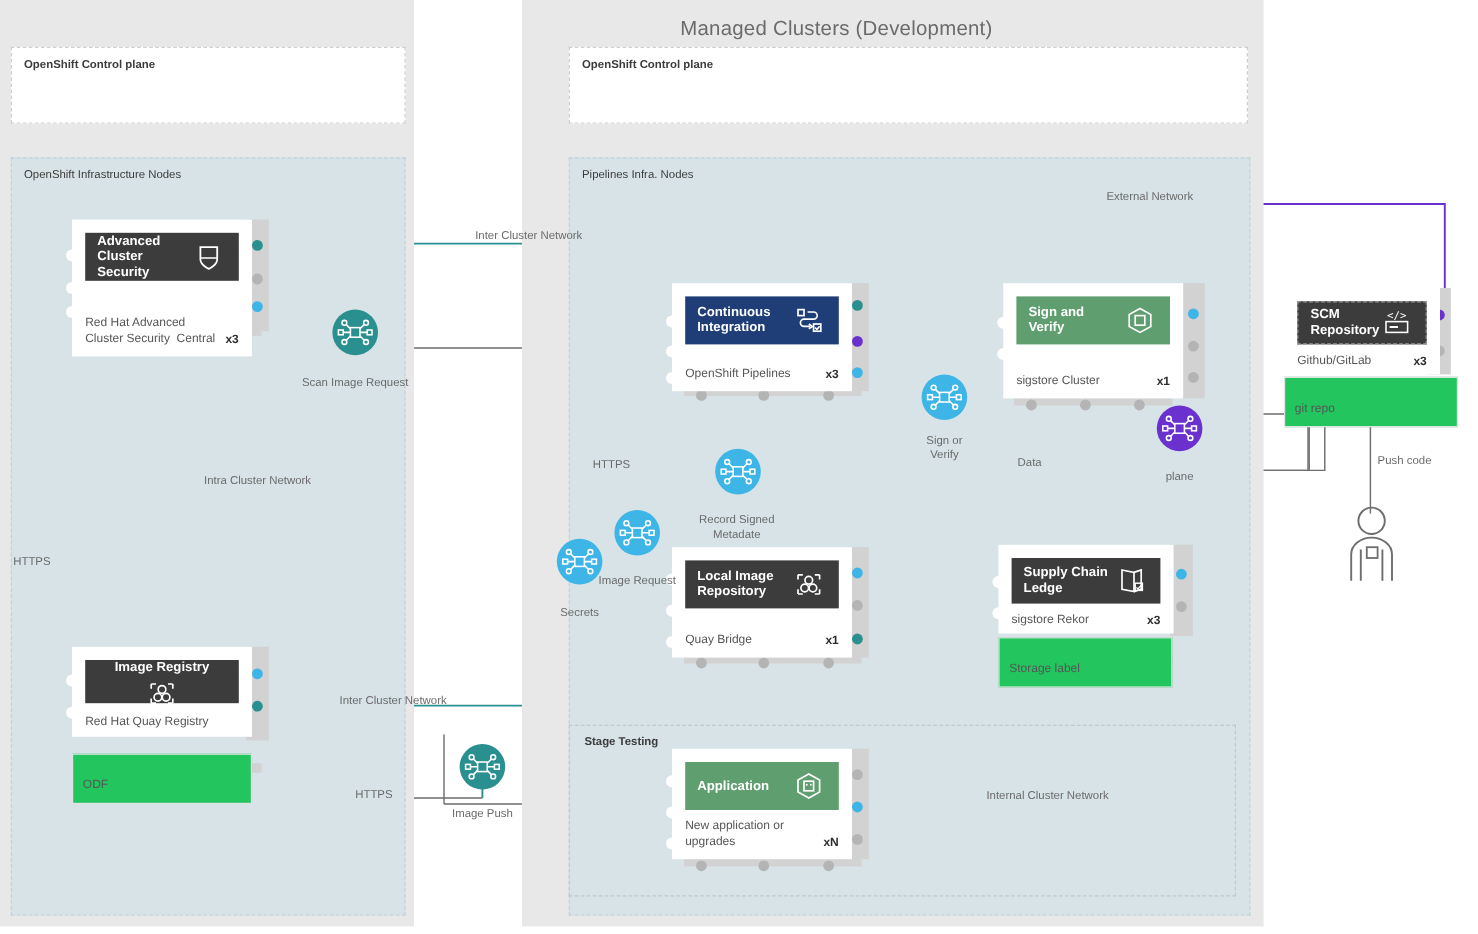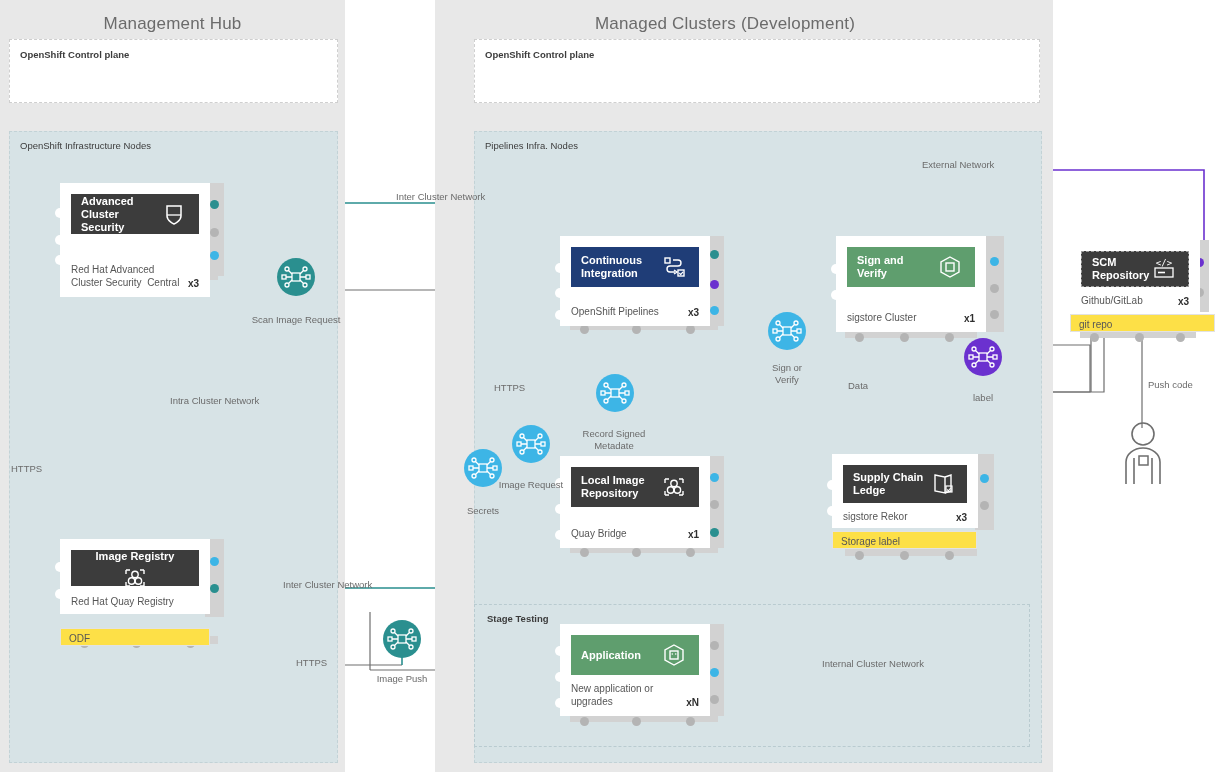--- a/index.html
+++ b/index.html
@@ -31,22 +31,22 @@
              display:flex;align-items:center;padding:0 10px;box-sizing:border-box;}
   .card .hdr.navy{background:#1f3d77;}
   .card .hdr.green{background:#5f9e6e;}
   .card .hdr.dashed{border:1px dashed #9c9c9c;}
   .card .hdr .t{color:#ffffff;font-size:11px;font-weight:bold;line-height:13px;flex:1;}
   .card .hdr .ic{width:30px;height:30px;flex:0 0 30px;}
   .card .ftr{position:absolute;left:11px;right:11px;bottom:8px;display:flex;align-items:flex-end;}
   .card .ftr .lbl{font-size:10px;color:#565656;line-height:13px;flex:1;}
   .card .ftr .mult{font-size:10px;font-weight:bold;color:#2e2e2e;}
   .leftnub{position:absolute;width:10px;height:10px;border-radius:50%;background:#ffffff;left:-5px;}
-  .subbox{position:absolute;background:#fde047;border:1px solid #e2e2e2;
-          font-size:10px;color:#565656;padding:4px 8px;box-sizing:border-box;}
+  .subbox{position:absolute;background:#22c55e;border:1px solid #e2e2e2;
+          font-size:10px;color:#565656;padding:20px 8px;box-sizing:border-box;}
 
   
   .neticon{position:absolute;width:38px;height:38px;border-radius:50%;}
   .neticon.blue{background:#3db5e6;}
   .neticon.teal{background:#2a8f8f;}
   .neticon.purple{background:#6b31cf;}
   .netlabel{position:absolute;font-size:9.5px;color:#6b6b6b;text-align:center;line-height:12px;}
   .edgelabel{position:absolute;font-size:9.5px;color:#6b6b6b;white-space:nowrap;}
   svg.wires{position:absolute;left:0;top:0;width:1232px;height:778px;overflow:visible;}
 </style>
@@ -120,30 +120,29 @@
       <path d="M787,305 L787,318"></path>
     </g>
 
     <g stroke="#6b31cf" stroke-width="1.6" fill="none">
       <path d="M716,285 L767,285 L767,170 L1204,170 L1204,262"></path>
       <path d="M983,370 L983,392"></path>
     </g>
   </svg>
 
   <div class="zone" style="left:0;top:0;width:345px;height:772px;"></div>
-  <div class="zone-title" style="left:0;top:14px;width:345px;">Management Hub</div>
   <div class="ctrlplane" style="left:9px;top:39px;width:327px;height:62px;">
     <div class="ctrlplane-label">OpenShift Control plane</div>
   </div>
   <div class="infra" style="left:9px;top:131px;width:327px;height:630px;">
     <div class="infra-label">OpenShift Infrastructure Nodes</div>
   </div>
 
   <div class="zone" style="left:435px;top:0;width:618px;height:772px;"></div>
-  <div class="zone-title" style="left:435px;top:14px;width:524px;padding-left:28px;">Managed Clusters (Development)</div>
+  <div class="zone-title" style="left:435px;top:14px;width:524px;">Managed Clusters (Development)</div>
   <div class="ctrlplane" style="left:474px;top:39px;width:564px;height:62px;">
     <div class="ctrlplane-label">OpenShift Control plane</div>
   </div>
   <div class="infra" style="left:474px;top:131px;width:566px;height:630px;">
     <div class="infra-label">Pipelines Infra. Nodes</div>
   </div>
   <div class="stagebox" style="left:474px;top:604px;width:554px;height:141px;">
     <div class="stage-label">Stage Testing</div>
   </div>
 
@@ -488,21 +487,21 @@
           <circle cx="10" cy="11" r="2"></circle>
           <circle cx="28" cy="11" r="2"></circle>
       <circle cx="10" cy="27" r="2"></circle>
           <circle cx="28" cy="27" r="2"></circle>
           <rect x="5" y="17" width="4" height="4"></rect>
       <rect x="29" y="17" width="4" height="4"></rect>
           <path d="M11.5 12.5 L15 16 M26.5 12.5 L23 16 M11.5 25.5 L15 22 M26.5 25.5 L23 22 M9 19 L15 19 M29 19 L23 19"></path>
     </g>
       </svg>
   </div>
-  <div class="netlabel" style="left:943px;top:392px;width:80px;">label</div>
+  <div class="netlabel" style="left:943px;top:392px;width:80px;">plane</div>
 
   <div class="edgelabel" style="left:396px;top:191px;">Inter Cluster Network</div>
   <div class="edgelabel" style="left:922px;top:159px;">External Network</div>
   <div class="edgelabel" style="left:170px;top:395px;">Intra Cluster Network</div>
   <div class="edgelabel" style="left:11px;top:463px;">HTTPS</div>
   <div class="edgelabel" style="left:494px;top:382px;">HTTPS</div>
   <div class="edgelabel" style="left:296px;top:657px;">HTTPS</div>
   <div class="edgelabel" style="left:283px;top:579px;">Inter Cluster Network</div>
   <div class="edgelabel" style="left:822px;top:658px;">Internal  Cluster Network</div>
   <div class="edgelabel" style="left:848px;top:380px;">Data</div>

